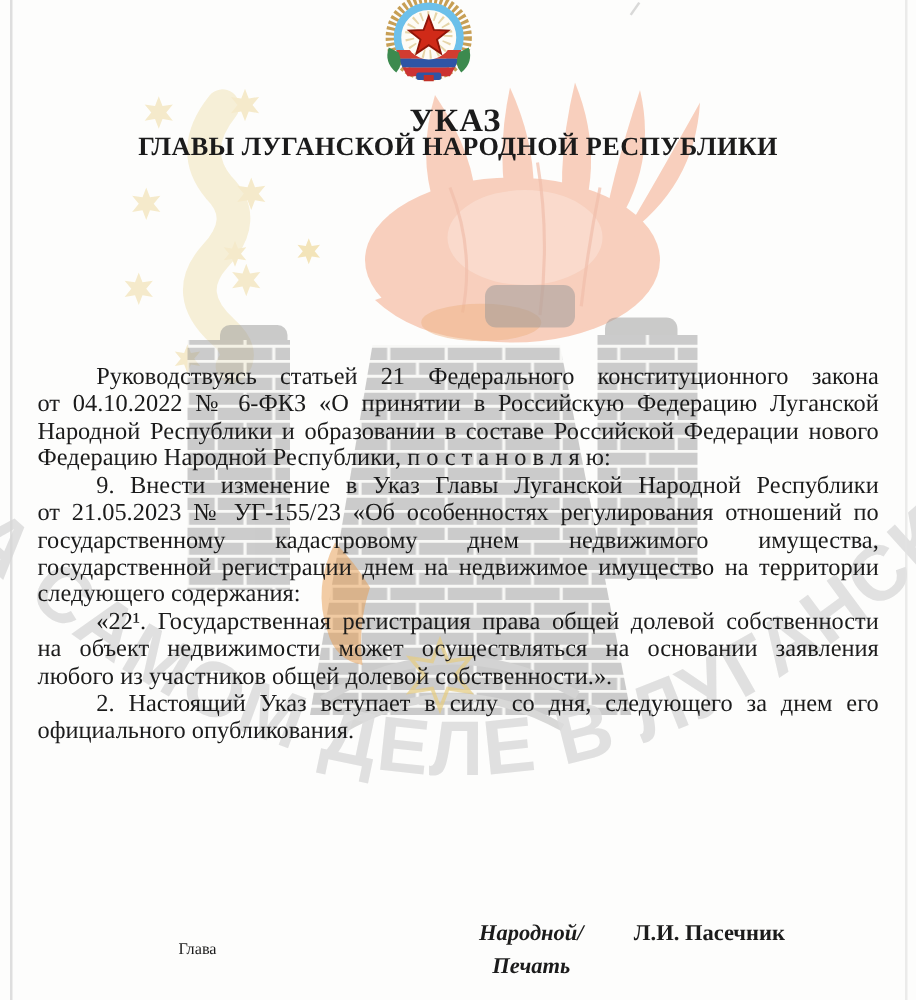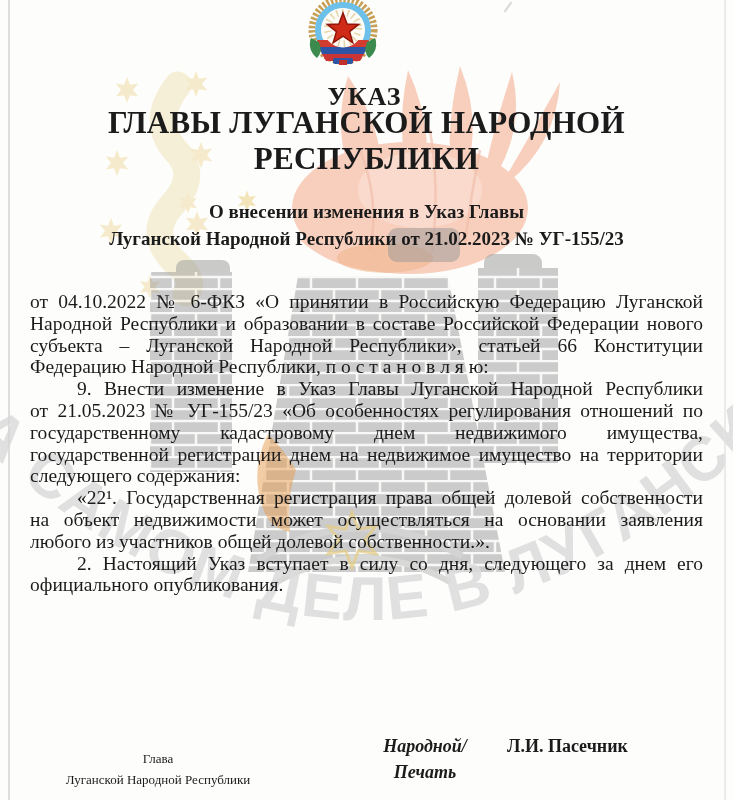--- a/index.html
+++ b/index.html
@@ -11,21 +11,21 @@
   }
   .wm{position:absolute;left:0;top:0;z-index:0;}
   .edge{position:absolute;top:0;bottom:0;width:2px;z-index:0;}
   .edge.l{left:8px;background:#d6d6d6;opacity:.8;}
   .edge.r{left:724px;background:#e2e2e2;opacity:.7;}
   .artifact{position:absolute;left:502px;top:6px;width:12px;height:2px;background:#c9c9c9;transform:rotate(-55deg);opacity:.7;z-index:0;}
   .emblem{position:absolute;left:303px;top:0;z-index:1;}
   .t1{position:absolute;left:0;right:4px;top:82px;text-align:center;
       font-size:26px;font-weight:bold;letter-spacing:1px;z-index:1;}
   .t2{position:absolute;left:0;right:0;top:105px;text-align:center;
-      font-size:31px;font-weight:bold;letter-spacing:.3px;z-index:1;}
+      font-size:21px;font-weight:bold;letter-spacing:.3px;z-index:1;}
   .subj{position:absolute;left:0;right:0;top:198px;text-align:center;
       font-size:19px;font-weight:bold;line-height:27px;z-index:1;}
   .bodytext{position:absolute;left:30px;top:291px;width:673px;
       font-size:19.5px;line-height:21.8px;z-index:1;}
   .ln{text-align:justify;text-align-last:justify;height:21.8px;white-space:nowrap;}
   .ln.last{text-align:left;text-align-last:left;white-space:normal;}
   .ln.ind{padding-left:47px;}
   .sig-left{position:absolute;left:30px;top:748px;width:256px;text-align:center;
       font-size:13px;line-height:21px;z-index:1;}
   .sig-center{position:absolute;left:358px;top:733px;width:134px;text-align:center;
@@ -125,48 +125,43 @@
     </g>
     <g>
       <rect x="30" y="58" width="20" height="6" rx="2" fill="#2e55a5"></rect>
       <rect x="36" y="60" width="8" height="5" fill="#c03028"></rect>
     </g>
   </svg>
 
   <div class="t1">УКАЗ</div>
   <div class="t2">ГЛАВЫ ЛУГАНСКОЙ НАРОДНОЙ РЕСПУБЛИКИ</div>
 
-  <div class="subj">
-    <div>О внесении изменения в Указ Главы</div>
-    <div>Луганской Народной Республики от 21.02.2023 № УГ-155/23</div>
-  </div>
 
   <div class="bodytext">
+    <div class="ln ind">Руководствуясь статьей 21 Федерального конституционного закона</div>
     <div class="ln">от 04.10.2022 № 6-ФКЗ «О принятии в Российскую Федерацию Луганской</div>
     <div class="ln">Народной Республики и образовании в составе Российской Федерации нового</div>
-    <div class="ln">субъекта – Луганской Народной Республики», статьей 66 Конституции</div>
     <div class="ln last">Федерацию Народной Республики, п о с т а н о в л я ю:</div>
 
     <div class="ln ind">9. Внести изменение в Указ Главы Луганской Народной Республики</div>
     <div class="ln">от 21.05.2023 № УГ-155/23 «Об особенностях регулирования отношений по</div>
     <div class="ln">государственному кадастровому днем недвижимого имущества,</div>
     <div class="ln">государственной регистрации днем на недвижимое имущество на территории</div>
     <div class="ln last">следующего содержания:</div>
 
     <div class="ln ind">«22¹. Государственная регистрация права общей долевой собственности</div>
     <div class="ln">на объект недвижимости может осуществляться на основании заявления</div>
     <div class="ln last">любого из участников общей долевой собственности.».</div>
 
     <div class="ln ind">2. Настоящий Указ вступает в силу со дня, следующего за днем его</div>
     <div class="ln last">официального опубликования.</div>
   </div>
 
   <div class="sig-left">
     <div>Глава</div>
-    <div>Луганской Народной Республики</div>
   </div>
   <div class="sig-center">
     <div>Народной/</div>
     <div>Печать</div>
   </div>
   <div class="sig-right">Л.И. Пасечник</div>
 
 </div>
 
 </body></html>

